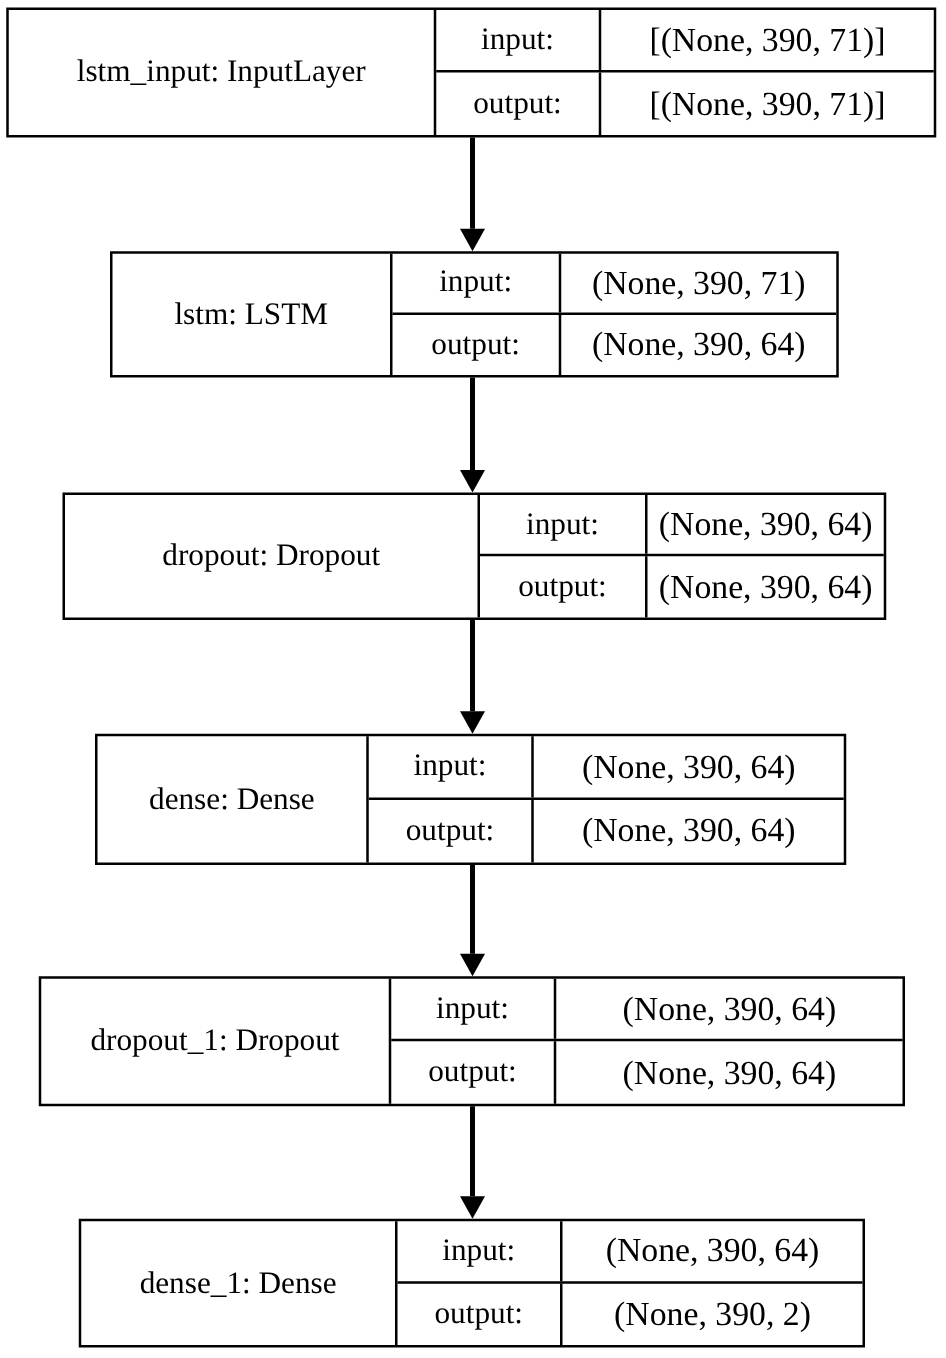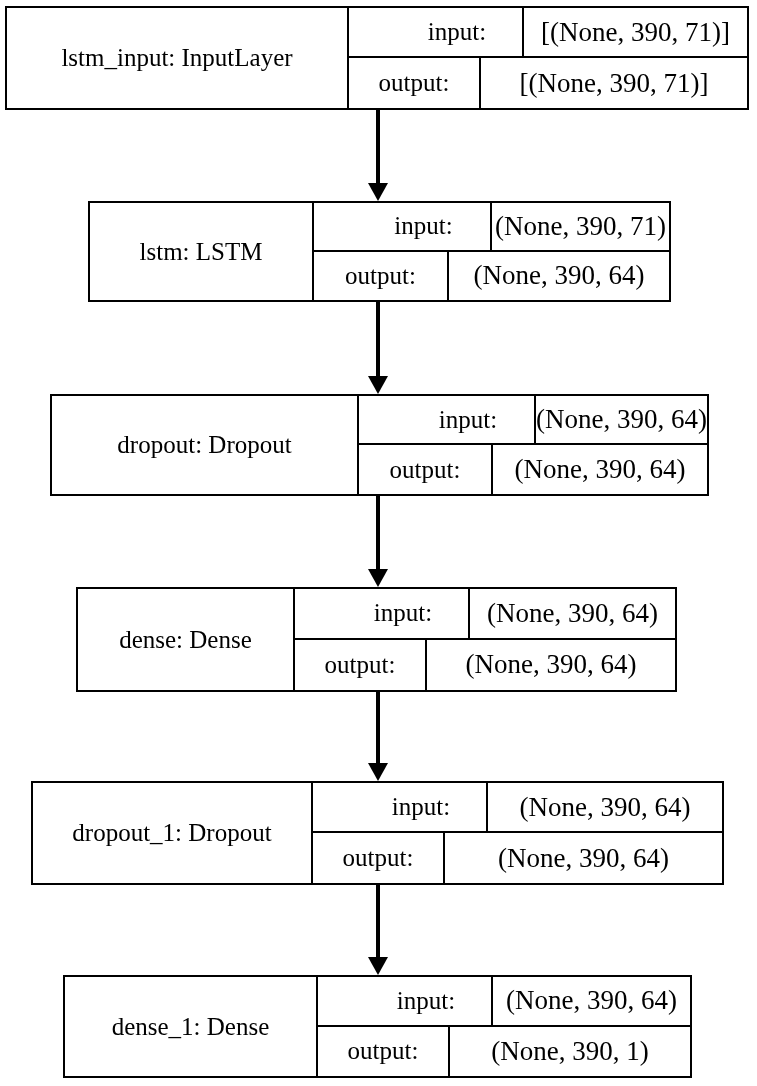--- a/index.html
+++ b/index.html
@@ -48,21 +48,20 @@
   }
   .io-row {
     box-sizing: border-box;
     flex: 1 1 50%;
     display: flex;
     flex-direction: row;
     align-items: stretch;
   }
   .io-row.top {
     border-bottom: 2px solid #000000;
-    padding-left: 43px;
   }
   .io-label {
     box-sizing: border-box;
     display: flex;
     align-items: center;
     justify-content: center;
     white-space: nowrap;
     border-right: 2px solid #000000;
     font-size: 25px;
   }
@@ -199,18 +198,18 @@
 
   <div class="node" style="left:63px; top:975px; width:629px; height:103px;">
     <div class="node-name" style="width:253px;">dense_1: Dense</div>
     <div class="node-io">
       <div class="io-row top">
         <div class="io-label" style="width:132px;">input:</div>
         <div class="io-shape">(None, 390, 64)</div>
       </div>
       <div class="io-row">
         <div class="io-label" style="width:132px;">output:</div>
-        <div class="io-shape">(None, 390, 1)</div>
+        <div class="io-shape">(None, 390, 2)</div>
       </div>
     </div>
   </div>
 
 </div>
 
 </body></html>

